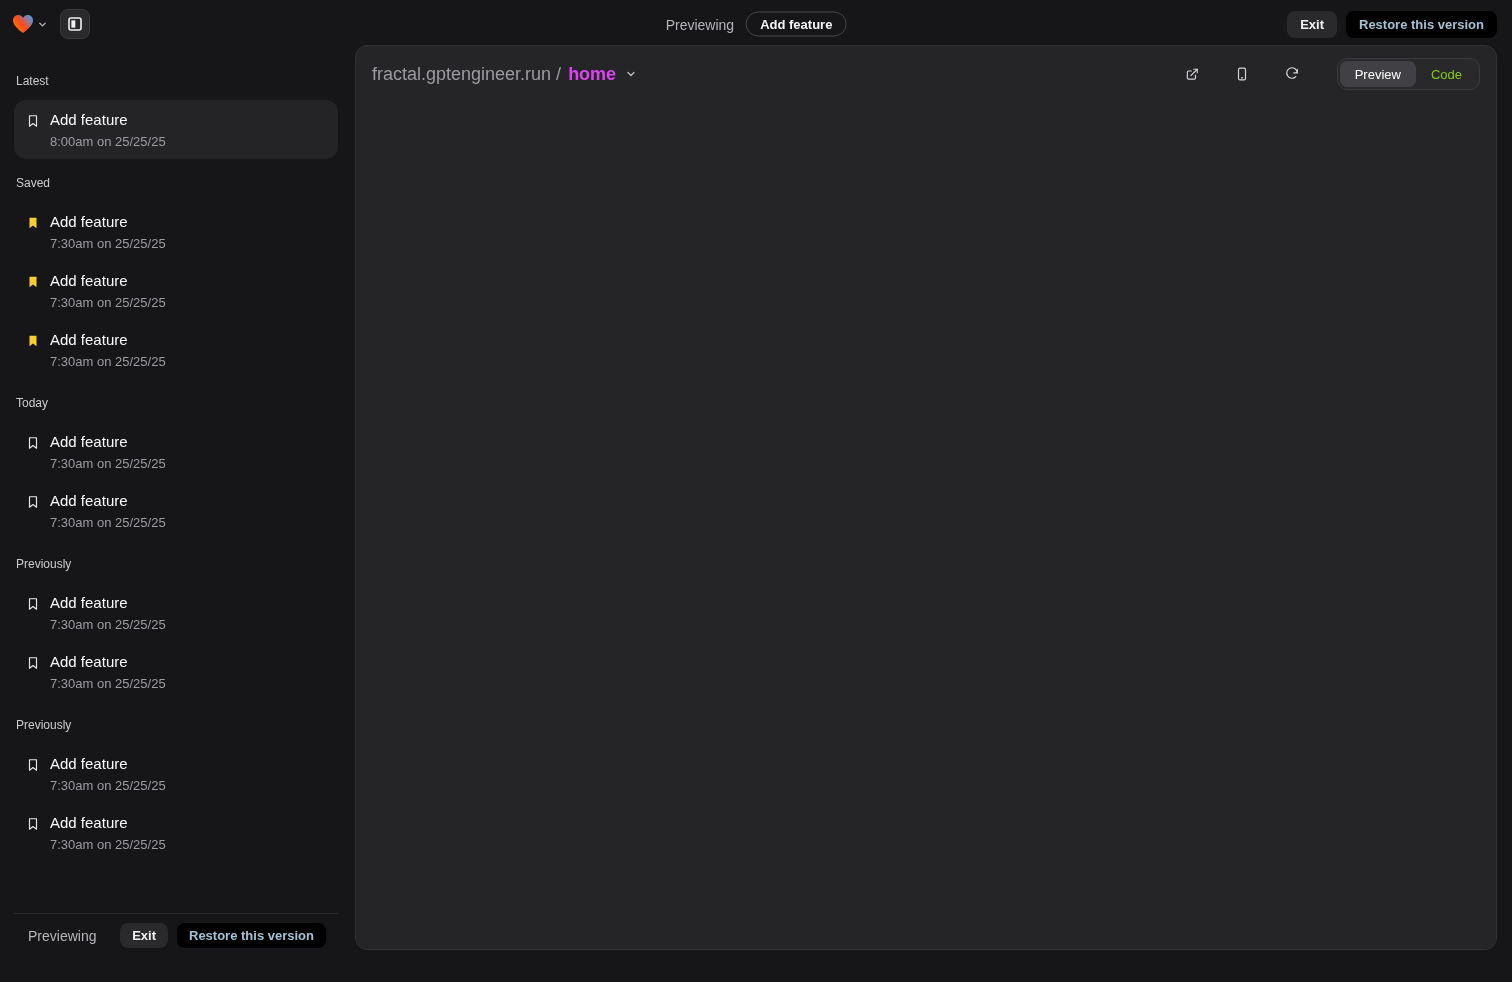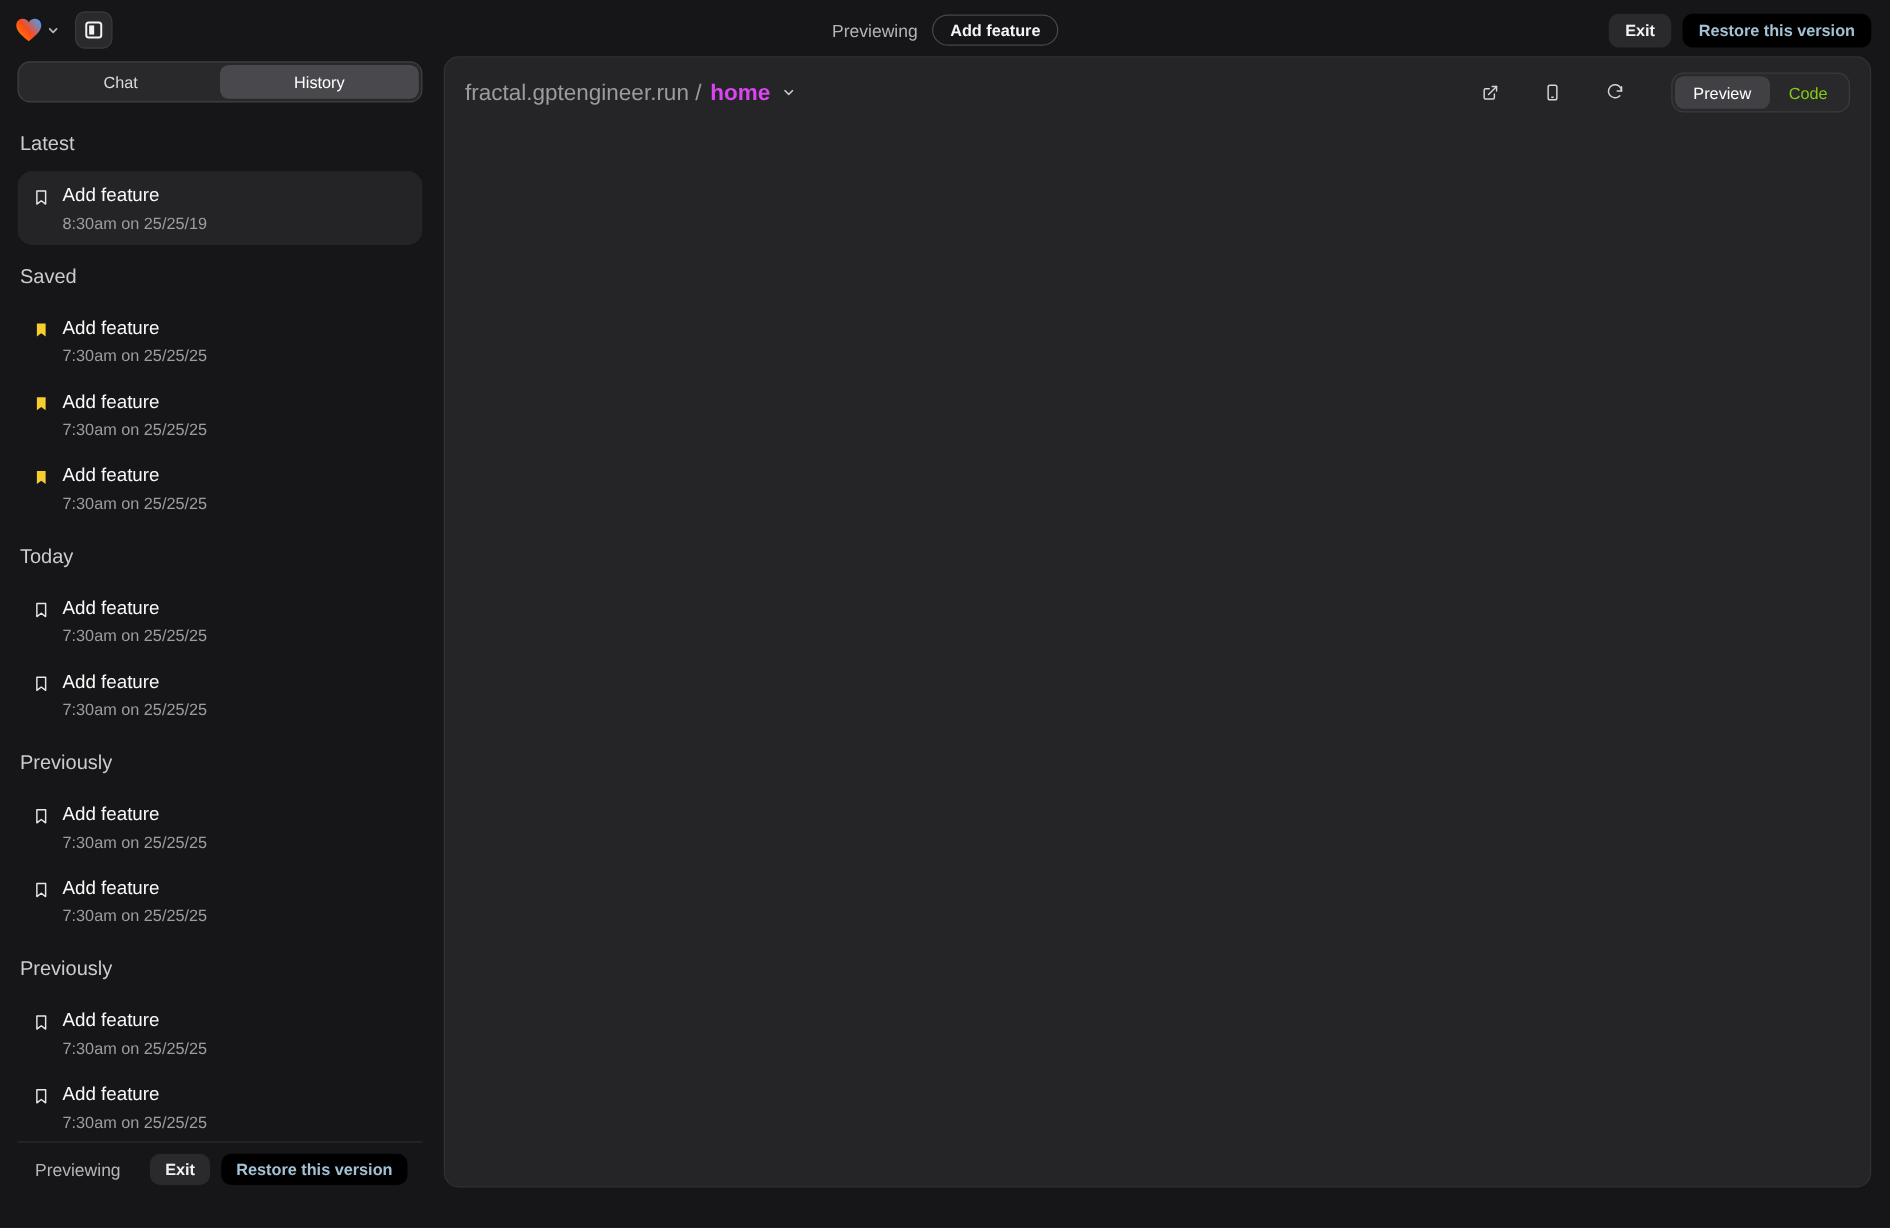--- a/index.html
+++ b/index.html
@@ -46,21 +46,21 @@
     display:flex; background:#29292c; border:1px solid #404044; border-radius:10px;
     padding:2px; height:33px; flex-shrink:0;
   }
   .segmented .seg-tab {
     flex:1; display:flex; align-items:center; justify-content:center;
     font-size:13px; color:#d9d9dc; border-radius:7px; cursor:pointer; font-weight:500;
   }
   .segmented .seg-tab.active { background:#49494d; color:#ffffff; }
 
   .history-list { flex:1; overflow:hidden; padding-top:8px; }
-  .section-title { font-size:16px; color:#cccccf; margin:17px 2px 12px 2px; font-weight:400; }
+  .section-title { font-size:12px; color:#cccccf; margin:17px 2px 12px 2px; font-weight:400; }
   .history-item {
     display:flex; gap:10px; align-items:flex-start;
     padding:10px 12px; border-radius:12px; cursor:pointer;
   }
   .history-item.highlighted { background:#242427; }
   .hi-icon { margin-top:3px; display:flex; color:#e6e6e9; flex-shrink:0; }
   .hi-icon.saved { color:#f6ce2f; }
   .hi-title { font-size:15px; font-weight:500; color:#fafafa; line-height:19px; }
   .hi-time { font-size:13px; color:#9c9ca2; margin-top:5px; }
 
@@ -140,37 +140,33 @@
 
   <div class="topbar-right">
     <button class="btn btn-dark">Exit</button>
     <button class="btn btn-blue">Restore this version</button>
   </div>
 </div>
 
 <div class="app">
 
   <div class="sidebar">
-    <div class="segmented">
-      <div class="seg-tab">Chat</div>
-      <div class="seg-tab active">History</div>
-    </div>
 
     <div class="history-list">
 
       <div class="section-title">Latest</div>
       <div class="history-item highlighted">
         <span class="hi-icon">
           <svg width="14" height="16" viewBox="0 0 24 24" fill="none" stroke="currentColor" stroke-width="2" stroke-linejoin="round">
               <path d="M6 3h12v18l-6-4.6L6 21z"></path>
             </svg>
         </span>
         <div>
           <div class="hi-title">Add feature</div>
-          <div class="hi-time">8:30am on 25/25/19</div>
+          <div class="hi-time">8:00am on 25/25/25</div>
         </div>
       </div>
 
       <div class="section-title">Saved</div>
       <div class="history-item">
         <span class="hi-icon saved">
           <svg width="14" height="16" viewBox="0 0 24 24" fill="currentColor">
               <path d="M6 3h12v18l-6-4.6L6 21z"></path>
             </svg>
         </span>

